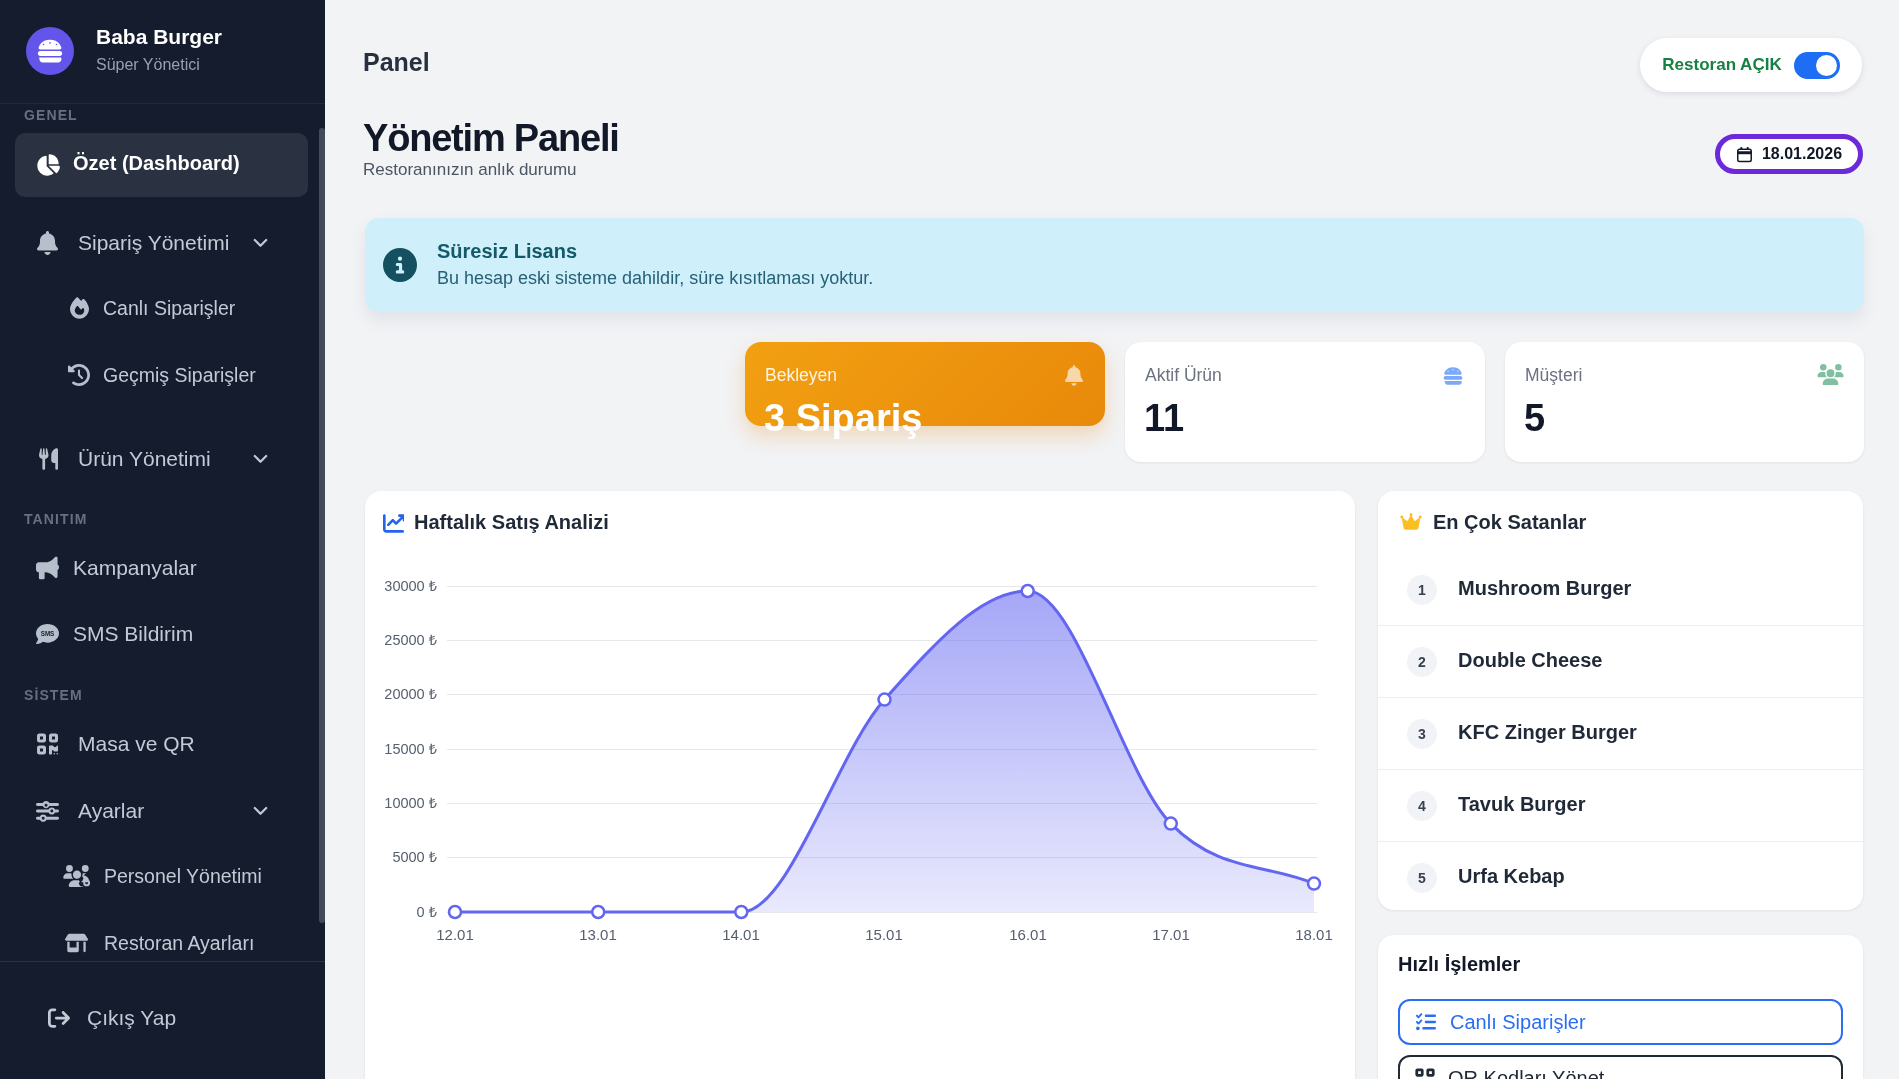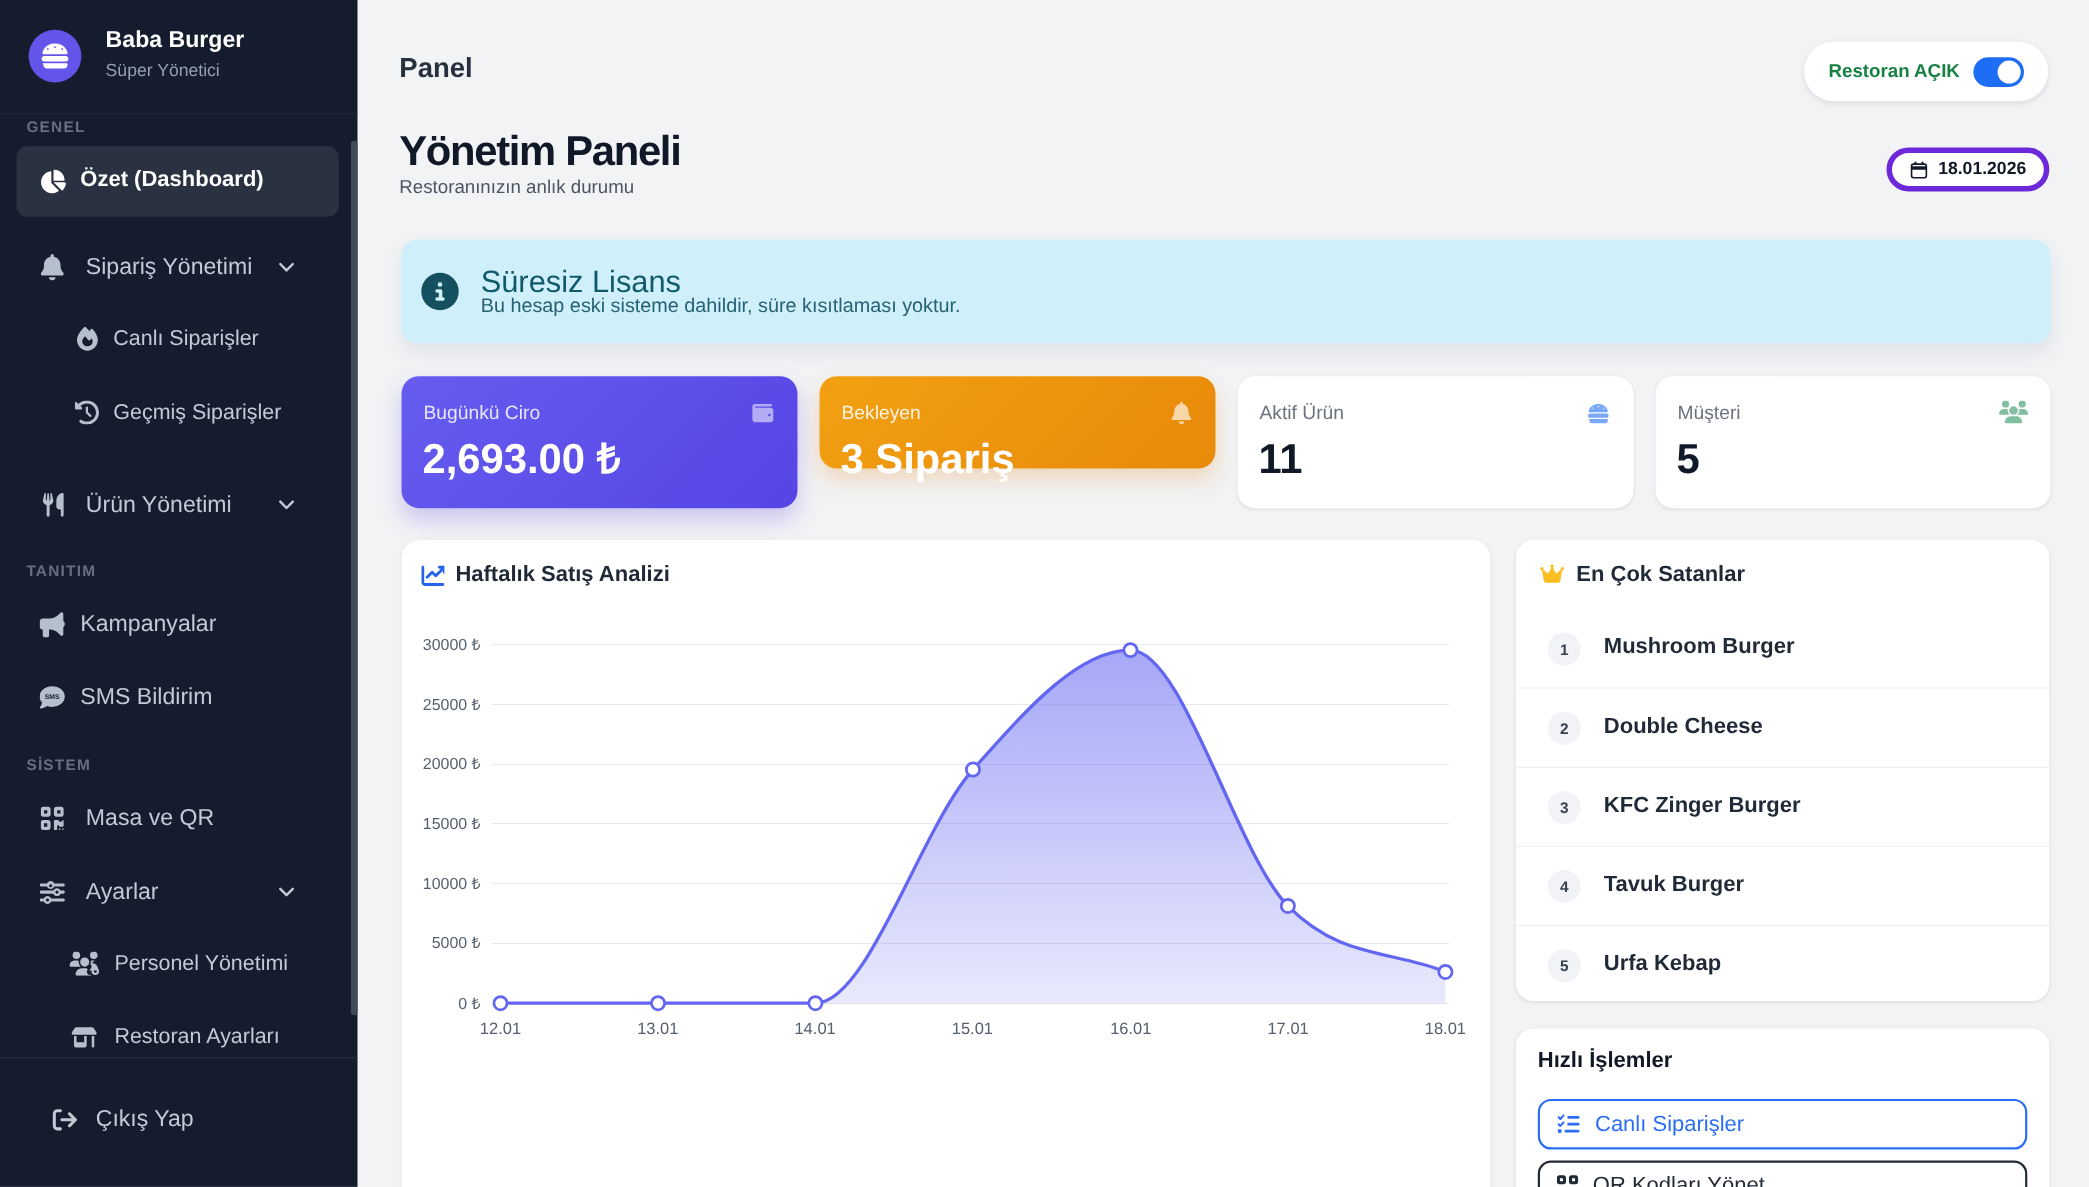--- a/index.html
+++ b/index.html
@@ -160,31 +160,24 @@
       </svg>
     <span style="font-size:16px; font-weight:bold; color:#111827;">18.01.2026</span>
   </div>
 
   <div class="abs" style="left:40px; top:218px; width:1499px; height:94px; background:#cfeffa; border-radius:14px; box-shadow:0 8px 16px rgba(100,116,139,.12);">
     <div style="position:absolute; left:18px; top:30px; width:34px; height:34px; border-radius:50%; background:#14505f; display:flex; align-items:center; justify-content:center;">
         <svg width="34" height="34" viewBox="0 0 512 512" fill="#cfeffa">
           <path d="M216 336l24 0 0-64-24 0c-13.3 0-24-10.7-24-24s10.7-24 24-24l48 0c13.3 0 24 10.7 24 24l0 88 8 0c13.3 0 24 10.7 24 24s-10.7 24-24 24l-80 0c-13.3 0-24-10.7-24-24s10.7-24 24-24zm40-208a32 32 0 1 1 0 64 32 32 0 1 1 0-64z"></path>
         </svg>
       </div>
-    <div style="position:absolute; left:72px; top:22px; font-size:28px; font-weight:normal; color:#115a69;">Süresiz Lisans</div>
+    <div style="position:absolute; left:72px; top:22px; font-size:20px; font-weight:bold; color:#115a69;">Süresiz Lisans</div>
     <div style="position:absolute; left:72px; top:50px; font-size:18px; color:#266174;">Bu hesap eski sisteme dahildir, süre kısıtlaması yoktur.</div>
   </div>
 
-  <div class="abs" style="left:40px; top:342px; width:360px; height:120px; border-radius:16px; background:linear-gradient(135deg,#655cef,#5645e5); box-shadow:0 10px 20px rgba(83,64,226,.25);">
-    <div style="position:absolute; left:20px; top:23px; font-size:17.5px; color:rgba(255,255,255,.85);">Bugünkü Ciro</div>
-    <div style="position:absolute; left:19px; top:57px; font-size:38px; line-height:38px; font-weight:bold; color:#fff;">2,693.00 ₺</div>
-    <svg style="position:absolute; right:21px; top:24px;" width="21" height="19" viewBox="0 0 512 512" fill="rgba(255,255,255,.55)">
-        <path d="M64 32C28.7 32 0 60.7 0 96L0 416c0 35.3 28.7 64 64 64l384 0c35.3 0 64-28.7 64-64l0-224c0-35.3-28.7-64-64-64L80 128c-8.8 0-16-7.2-16-16s7.2-16 16-16l368 0c17.7 0 32-14.3 32-32s-14.3-32-32-32L64 32zM416 272a32 32 0 1 1 0 64 32 32 0 1 1 0-64z"></path>
-      </svg>
-  </div>
   <div class="abs" style="left:420px; top:342px; width:360px; height:84px; border-radius:16px; background:linear-gradient(135deg,#f2a012,#e8890a); box-shadow:0 10px 20px rgba(232,133,10,.25);">
     <div style="position:absolute; left:20px; top:23px; font-size:17.5px; color:rgba(255,255,255,.88);">Bekleyen</div>
     <div style="position:absolute; left:19px; top:57px; font-size:38px; line-height:38px; font-weight:bold; color:#fff;">3 Sipariş</div>
     <svg style="position:absolute; right:22px; top:23px;" width="18" height="21" viewBox="0 0 448 512" fill="rgba(255,255,255,.65)">
         <path d="M224 0c-17.7 0-32 14.3-32 32l0 19.2C119 66 64 130.6 64 208l0 18.8c0 47-17.3 92.4-48.5 127.6l-7.4 8.3c-8.4 9.4-10.4 22.9-5.3 34.4S19.4 416 32 416l384 0c12.6 0 24-7.4 29.2-18.9s3.1-25-5.3-34.4l-7.4-8.3C401.3 319.2 384 273.9 384 226.8l0-18.8c0-77.4-55-142-128-156.8L256 32c0-17.7-14.3-32-32-32zm45.3 493.3c12-12 18.7-28.3 18.7-45.3l-64 0-64 0c0 17 6.7 33.3 18.7 45.3s28.3 18.7 45.3 18.7s33.3-6.7 45.3-18.7z"></path>
       </svg>
   </div>
   <div class="card" style="left:800px; top:342px; width:360px; height:120px;">
     <div style="position:absolute; left:20px; top:23px; font-size:17.5px; color:#6b7280;">Aktif Ürün</div>
     <div style="position:absolute; left:19px; top:57px; font-size:38px; line-height:38px; font-weight:bold; color:#111827;">11</div>

